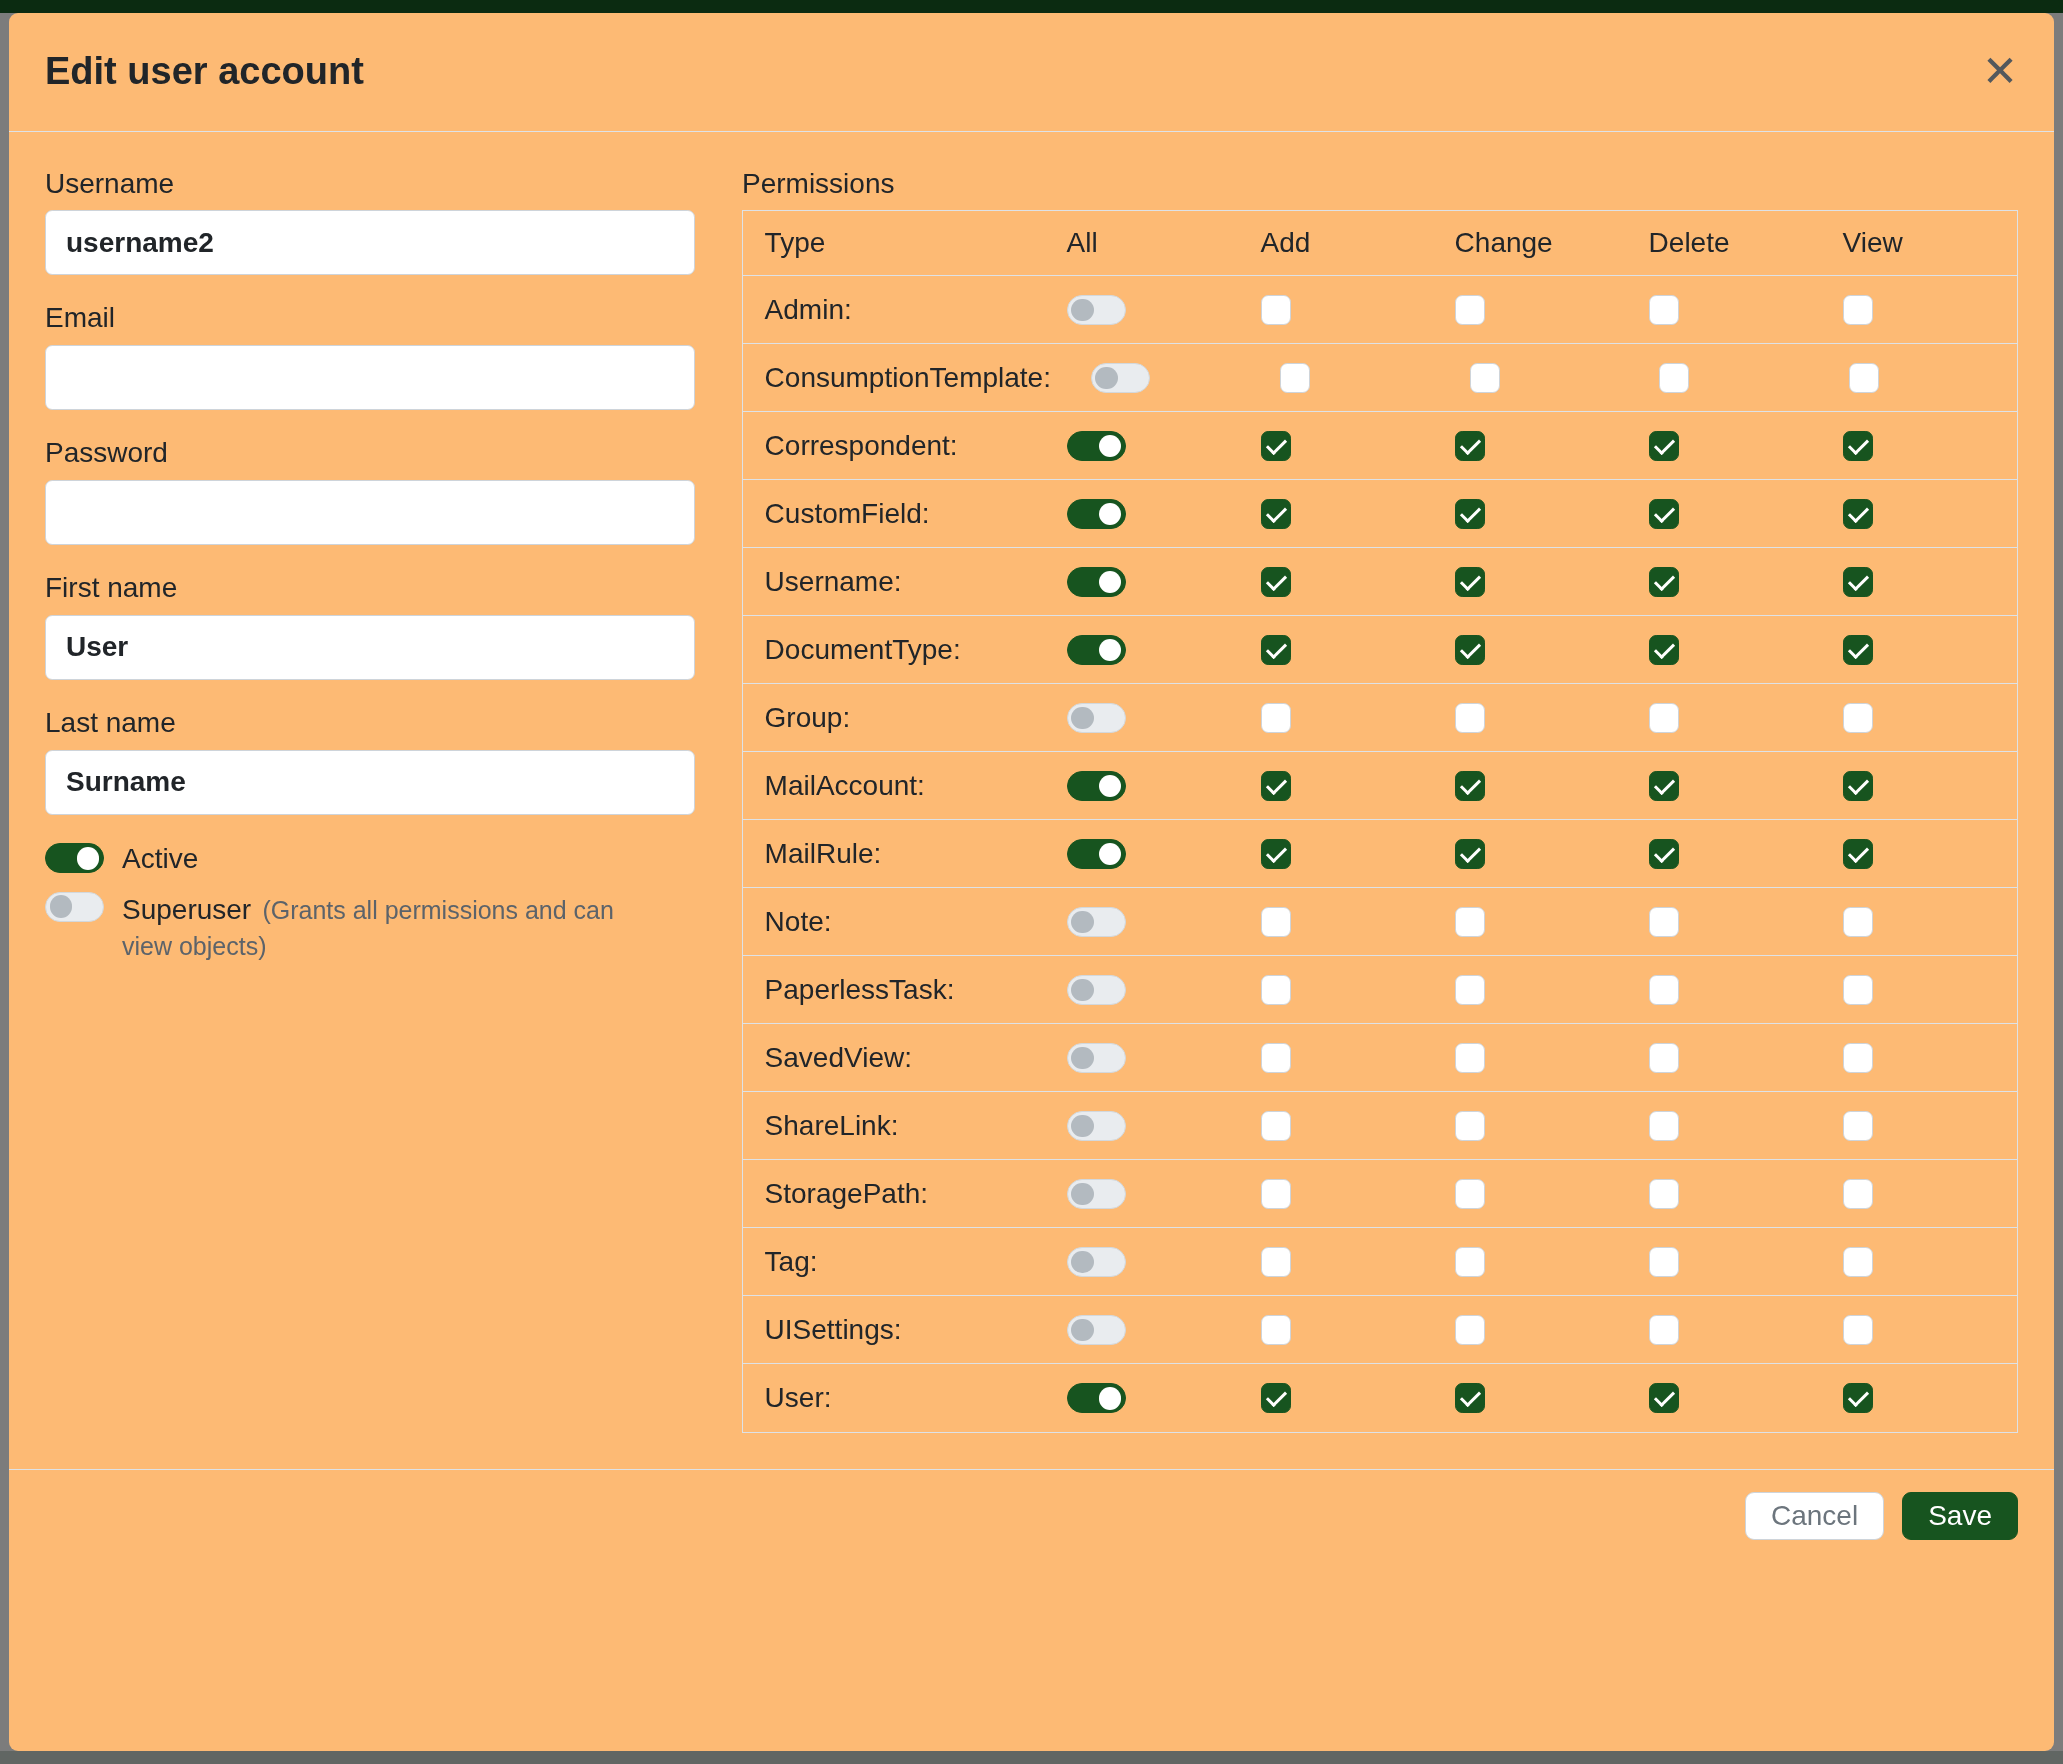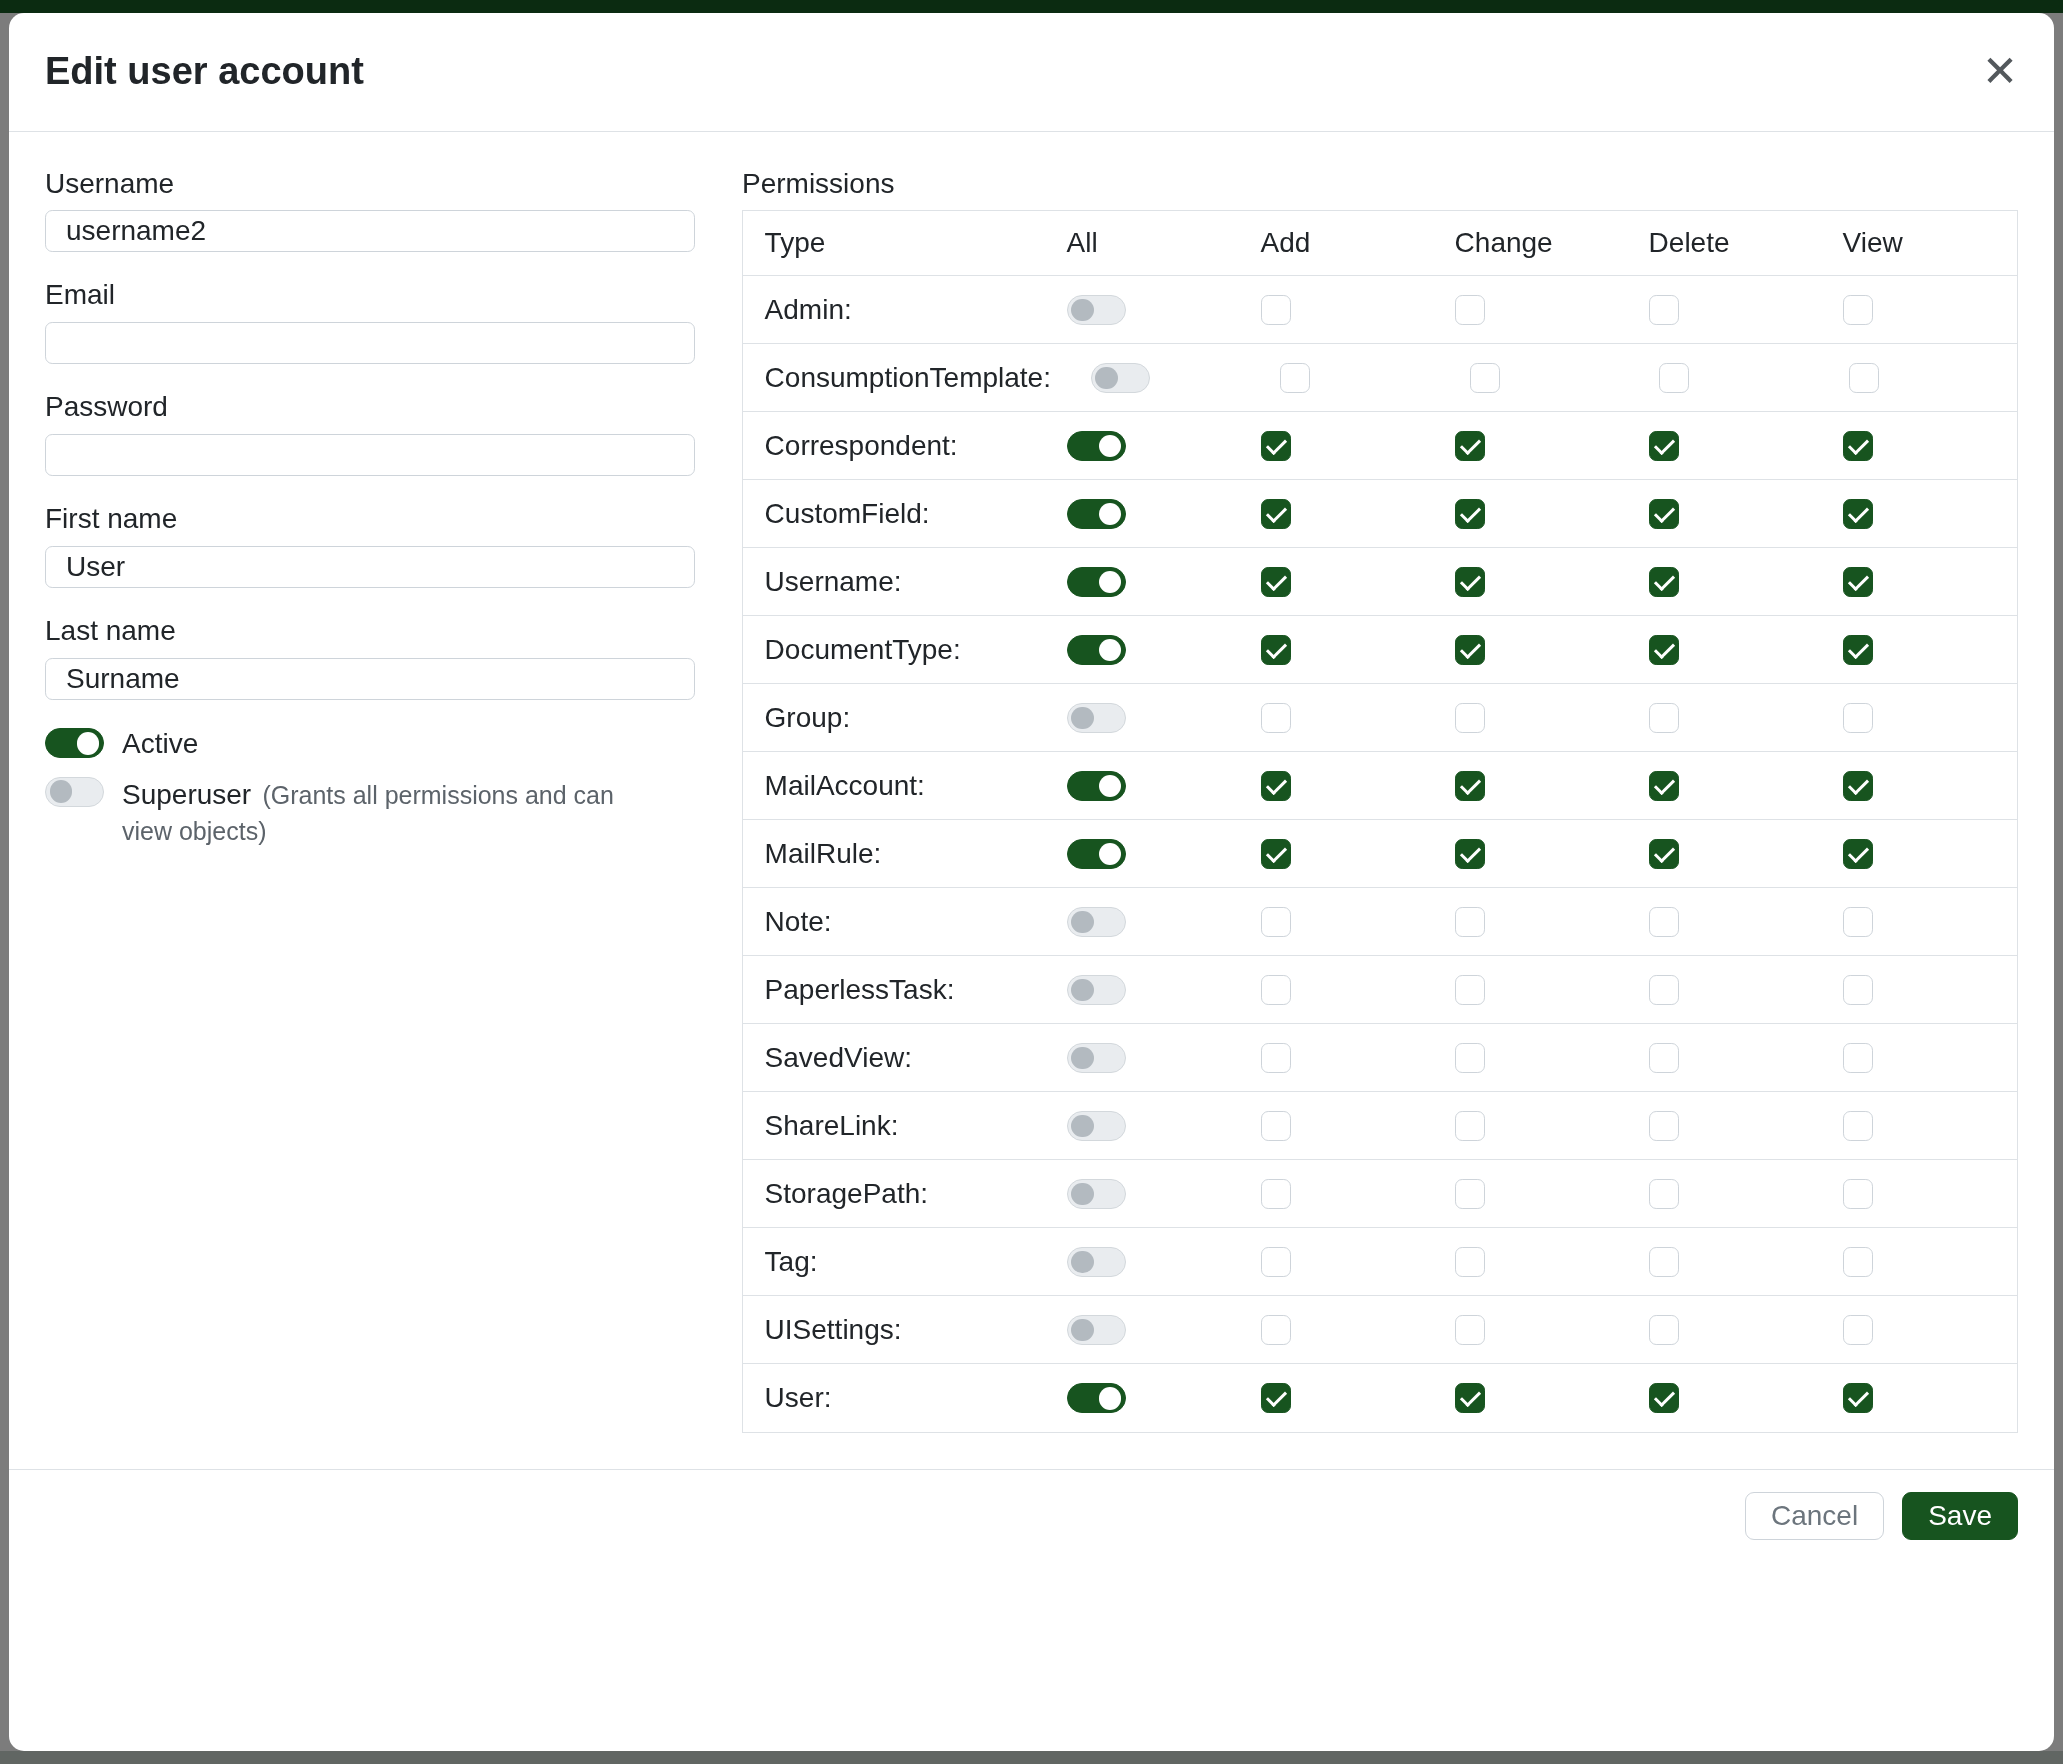--- a/index.html
+++ b/index.html
@@ -16,21 +16,21 @@
     position: absolute; top: 0; left: 0; right: 0; height: 12.6px;
     background: #0b2b11;
   }
   .bottom-strip {
     position: absolute; bottom: 0; left: 0; right: 0; height: 12.6px;
     background: #616663;
   }
 
   .modal {
     position: absolute; top: 12.6px; left: 9px; right: 9px; bottom: 12.6px;
-    background: #ffffff; border-radius: 15px;
+    background: #fdba74; border-radius: 9px;
     display: flex; flex-direction: column;
     overflow: hidden;
   }
 
   
   .modal-header {
     flex: 0 0 119px;
     display: flex; align-items: center; justify-content: space-between;
     padding: 0 36px;
     border-bottom: 0.9px solid #dee2e6;
@@ -51,24 +51,24 @@
     padding: 36px;
   }
   .left-col { flex: 0 0 650px; }
   .right-col { flex: 1 1 auto; min-width: 0; }
 
   .form-group { margin-bottom: 27px; }
   .form-label {
     display: block; font-size: 28px; color: #212529; margin-bottom: 10.8px;
   }
   .text-input {
-    width: 100%; height: 42px;
+    width: 100%; height: 65px;
     border: 0.9px solid #ced4da; border-radius: 7.2px;
     padding: 0 20px; font-size: 28px; color: #212529;
-    font-family: inherit; background: #fff; outline: none;
+    font-family: inherit; background: #fff; outline: none; font-weight: bold;
   }
 
   
   .switch {
     position: relative; width: 59px; height: 30px;
     border-radius: 30px; background: #e9ecef;
     border: 0.9px solid #d3d8dc; cursor: pointer; flex: 0 0 auto;
   }
   .switch .knob {
     position: absolute; top: 2.7px; left: 3.6px;

